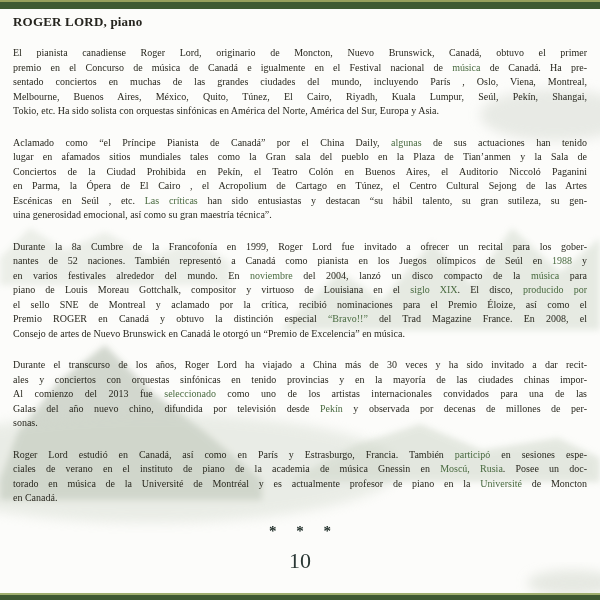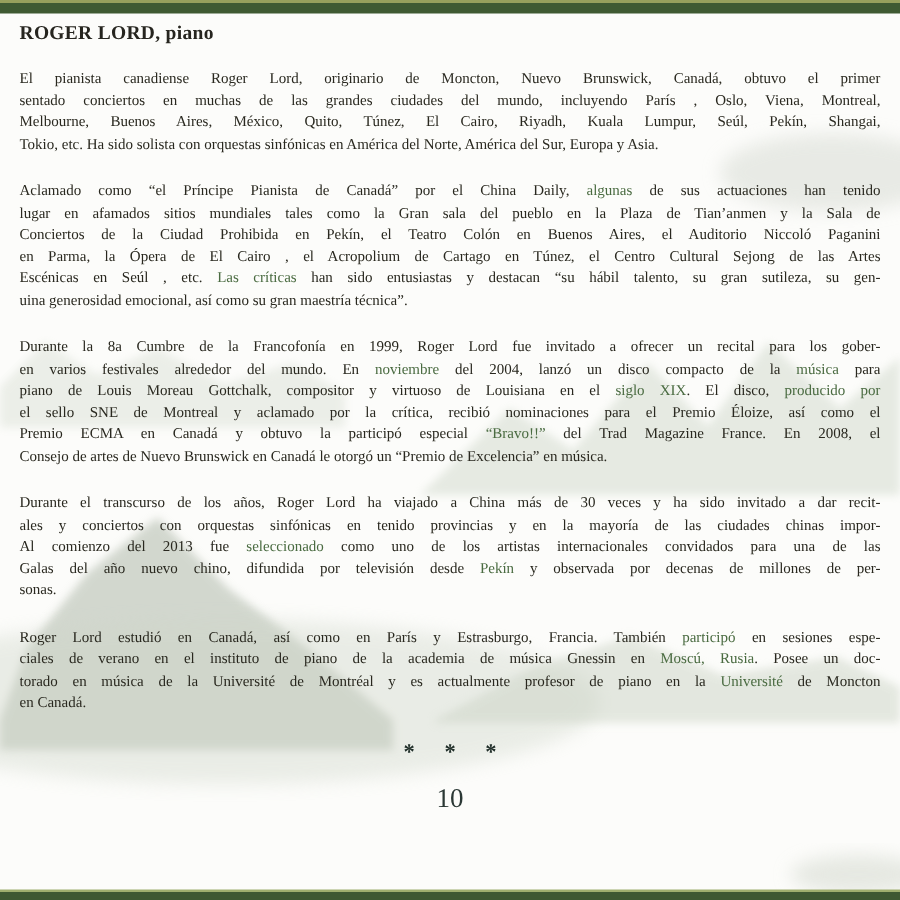--- a/index.html
+++ b/index.html
@@ -47,21 +47,21 @@
     text-align: center;
     font-weight: bold;
     font-size: 15px;
     letter-spacing: 8px;
     text-indent: 8px;
     color: #22302b;
     margin-top: 15px;
   }
   .pagenum {
     text-align: center;
-    font-size: 18px;
+    font-size: 22px;
     line-height: 26px;
     color: #2b3835;
     margin-top: 8px;
   }
 </style>
 </head>
 <body>
 
 <svg class="bg-art" viewBox="0 0 600 600" xmlns="http://www.w3.org/2000/svg">
   <defs>
@@ -87,38 +87,40 @@
   <ellipse cx="572" cy="583" rx="45" ry="13" fill="#d4d9cf" opacity="0.55" filter="url(#softer)"></ellipse>
 </svg>
 
 <div class="topbar"></div>
 
 <div class="content">
   <div class="title">ROGER LORD, piano</div>
   <div>
       <div class="para">
         <div class="line"><span>El pianista canadiense Roger Lord, originario de Moncton, Nuevo Brunswick, Canadá, obtuvo el primer</span></div>
+        <div class="line"><span>premio en el Concurso de música de Canadá e igualmente en el Festival nacional de </span><span class="green">música</span><span> de Canadá. Ha pre-</span></div>
         <div class="line"><span>sentado conciertos en muchas de las grandes ciudades del mundo, incluyendo París , Oslo, Viena, Montreal,</span></div>
         <div class="line"><span>Melbourne, Buenos Aires, México, Quito, Túnez, El Cairo, Riyadh, Kuala Lumpur, Seúl, Pekín, Shangai,</span></div>
         <div class="line lastline"><span>Tokio, etc. Ha sido solista con orquestas sinfónicas en América del Norte, América del Sur, Europa y Asia.</span></div>
       </div>
       <div class="para">
         <div class="line"><span>Aclamado como “el Príncipe Pianista de Canadá” por el China Daily, </span><span class="green">algunas</span><span> de sus actuaciones han tenido</span></div>
         <div class="line"><span>lugar en afamados sitios mundiales tales como la Gran sala del pueblo en la Plaza de Tian’anmen y la Sala de</span></div>
         <div class="line"><span>Conciertos de la Ciudad Prohibida en Pekín, el Teatro Colón en Buenos Aires, el Auditorio Niccoló Paganini</span></div>
         <div class="line"><span>en Parma, la Ópera de El Cairo , el Acropolium de Cartago en Túnez, el Centro Cultural Sejong de las Artes</span></div>
         <div class="line"><span>Escénicas en Seúl , etc. </span><span class="green">Las críticas</span><span> han sido entusiastas y destacan “su hábil talento, su gran sutileza, su gen-</span></div>
         <div class="line lastline"><span>uina generosidad emocional, así como su gran maestría técnica”.</span></div>
       </div>
       <div class="para">
         <div class="line"><span>Durante la 8a Cumbre de la Francofonía en 1999, Roger Lord fue invitado a ofrecer un recital para los gober-</span></div>
+        <div class="line"><span>nantes de 52 naciones. También representó a Canadá como pianista en los Juegos olímpicos de Seúl en </span><span class="green">1988</span><span> y</span></div>
         <div class="line"><span>en varios festivales alrededor del mundo. En </span><span class="green">noviembre</span><span> del 2004, lanzó un disco compacto de la </span><span class="green">música</span><span> para</span></div>
         <div class="line"><span>piano de Louis Moreau Gottchalk, compositor y virtuoso de Louisiana en el </span><span class="green">siglo XIX</span><span>. El disco, </span><span class="green">producido por</span></div>
         <div class="line"><span>el sello SNE de Montreal y aclamado por la crítica, recibió nominaciones para el Premio Éloize, así como el</span></div>
-        <div class="line"><span>Premio ECMA en Canadá y obtuvo la participó especial </span><span class="green">“Bravo!!”</span><span> del Trad Magazine France. En 2008, el</span></div>
+        <div class="line"><span>Premio ROGER en Canadá y obtuvo la distinción especial </span><span class="green">“Bravo!!”</span><span> del Trad Magazine France. En 2008, el</span></div>
         <div class="line lastline"><span>Consejo de artes de Nuevo Brunswick en Canadá le otorgó un “Premio de Excelencia” en música.</span></div>
       </div>
       <div class="para">
         <div class="line"><span>Durante el transcurso de los años, Roger Lord ha viajado a China más de 30 veces y ha sido invitado a dar recit-</span></div>
         <div class="line"><span>ales y conciertos con orquestas sinfónicas en tenido provincias y en la mayoría de las ciudades chinas impor-</span></div>
         <div class="line"><span>Al comienzo del 2013 fue </span><span class="green">seleccionado</span><span> como uno de los artistas internacionales convidados para una de las</span></div>
         <div class="line"><span>Galas del año nuevo chino, difundida por televisión desde </span><span class="green">Pekín</span><span> y observada por decenas de millones de per-</span></div>
         <div class="line lastline"><span>sonas.</span></div>
       </div>
       <div class="para">

